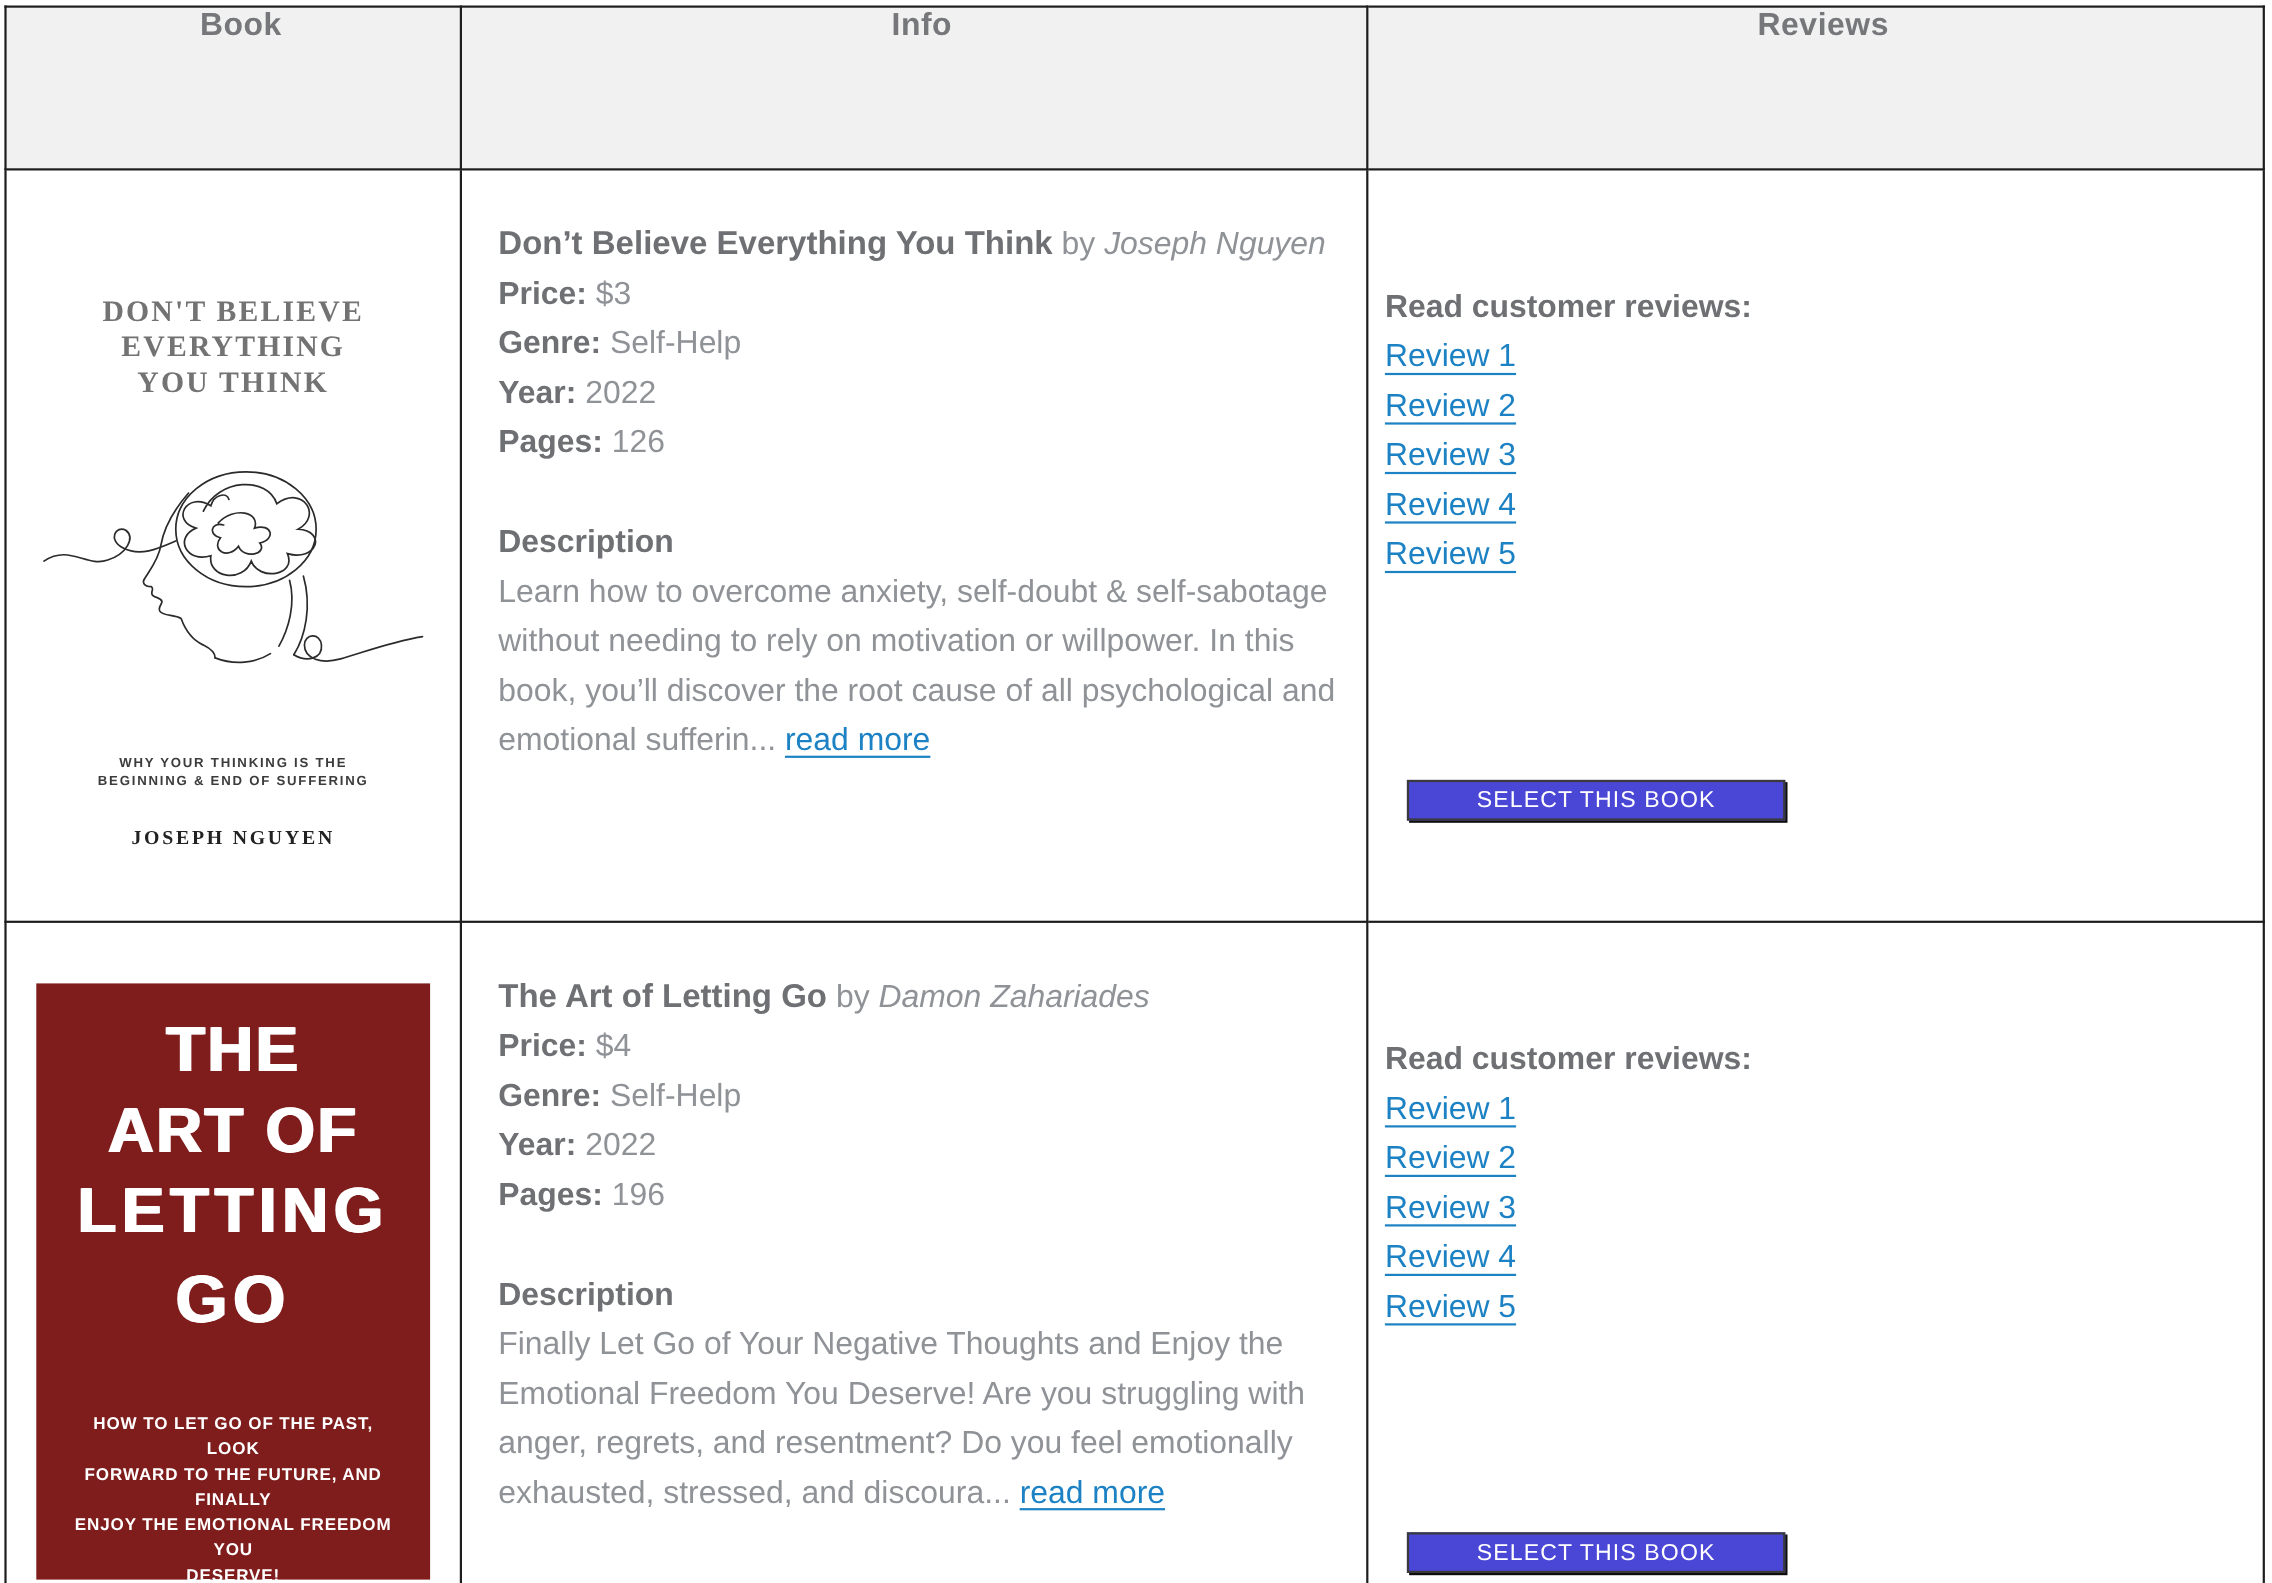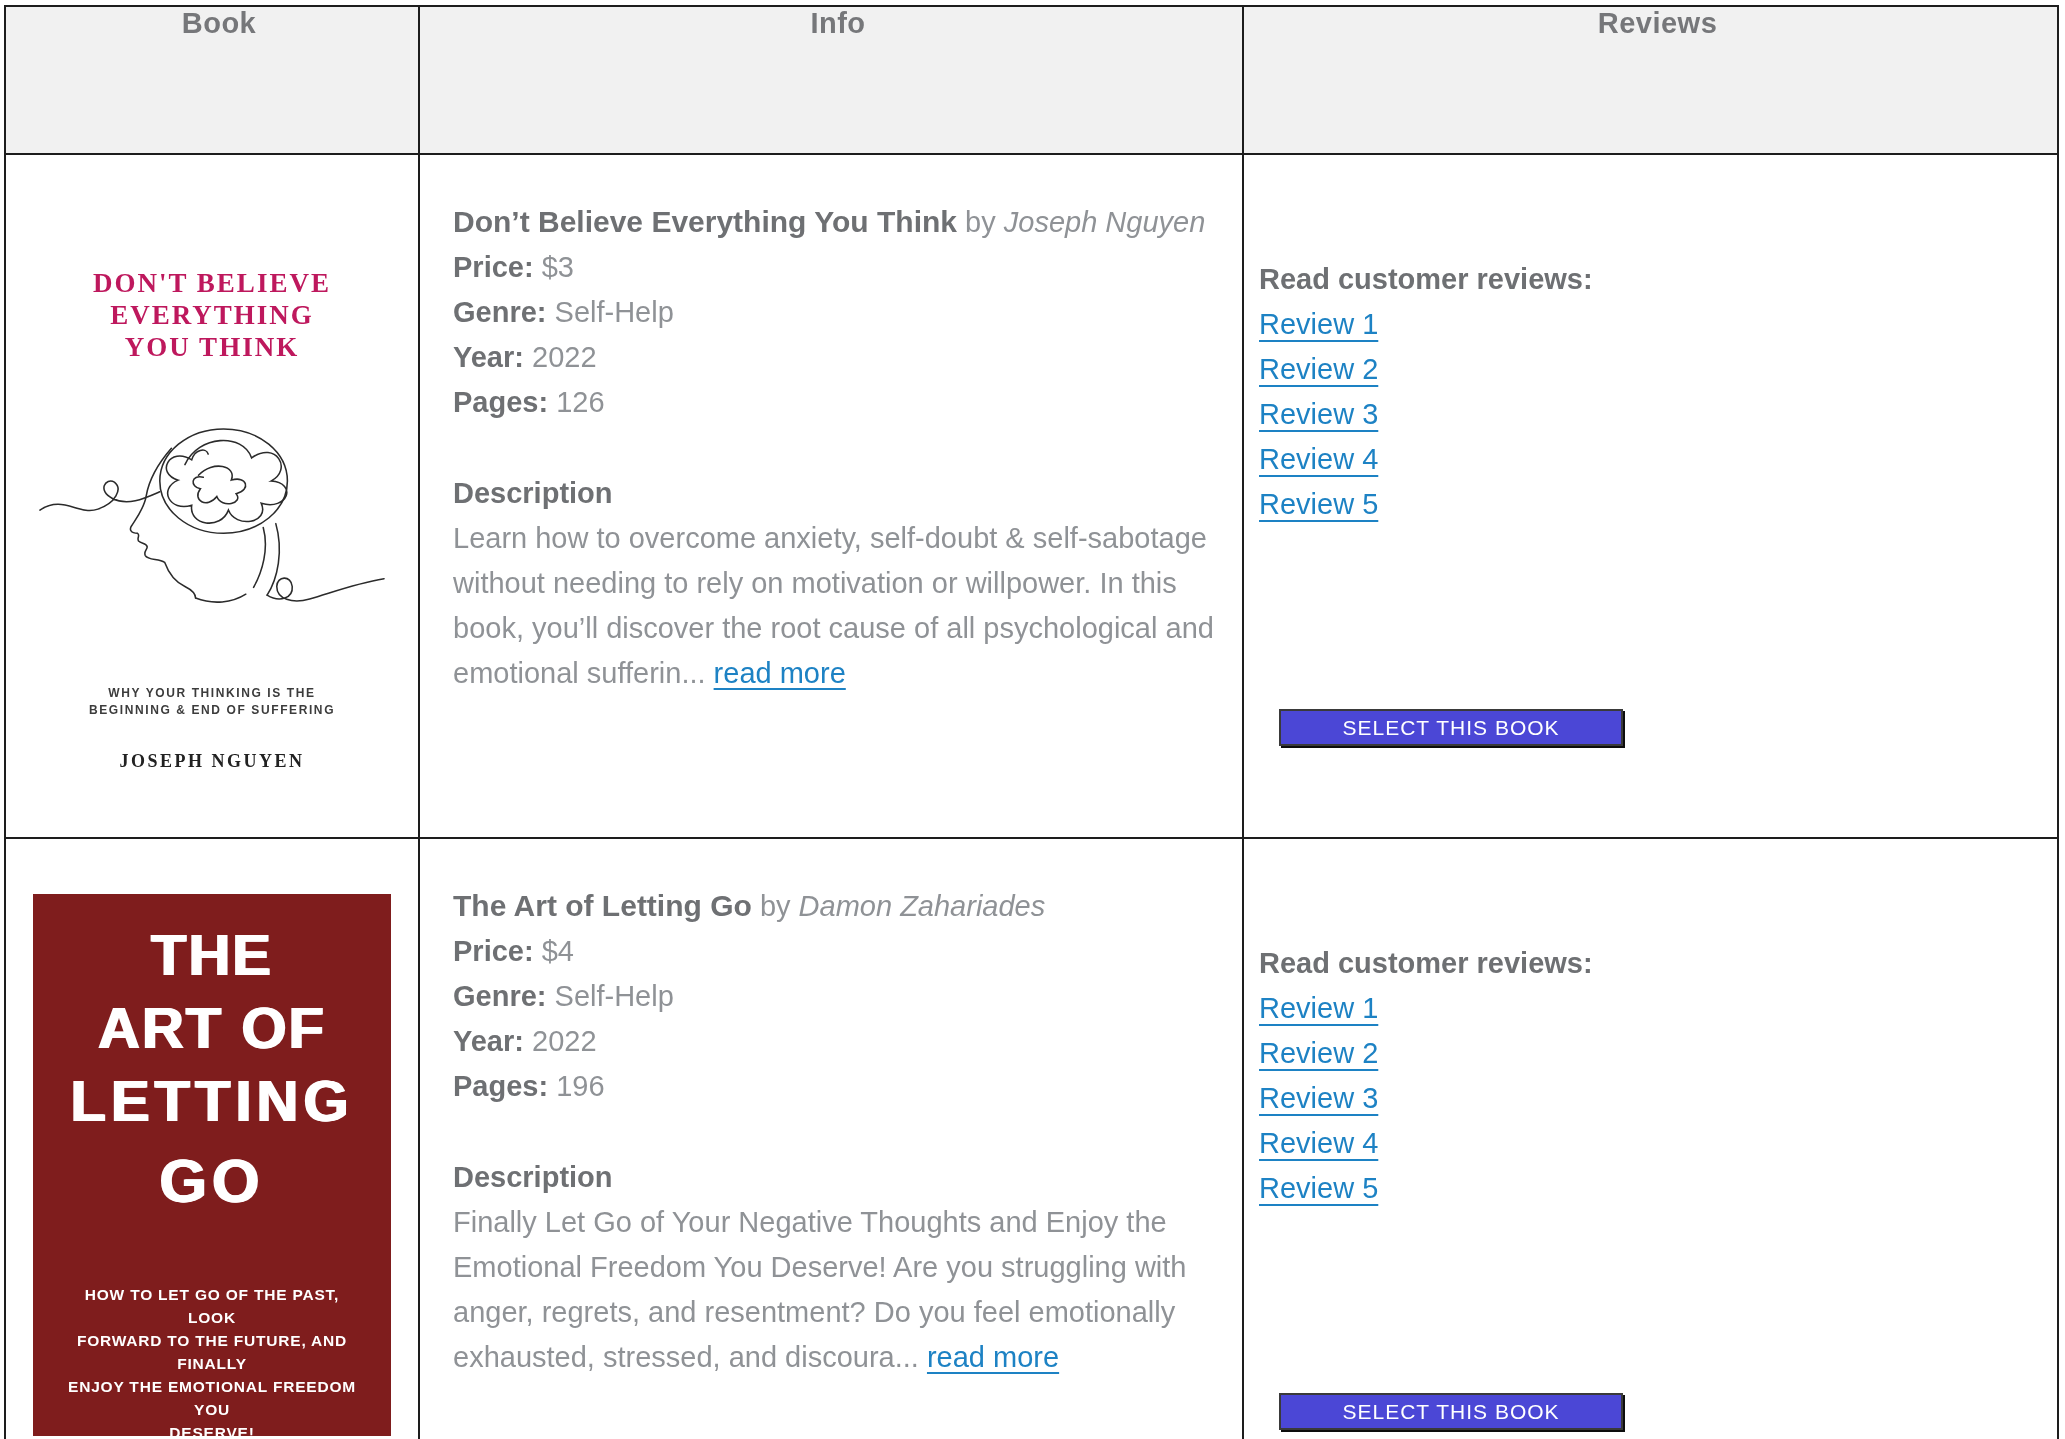--- a/index.html
+++ b/index.html
@@ -15,21 +15,21 @@
     height:148px; background:#f1f1f1; color:#76777a;
     font-size:29px; font-weight:bold; letter-spacing:.5px; text-align:center;padding-left:14px;
   }
   tr.book-row { height:684px; }
 
   
   .cover { margin:50px auto 0; text-align:center; }
   .cover1 { width:358px; height:570px; background:#fff; }
   .c1-title {
     padding-top:62px; font-family:"Liberation Serif", serif; font-weight:bold;
-    color:#be185d; font-size:27px; line-height:32px; letter-spacing:2px;
+    color:#737373; font-size:27px; line-height:32px; letter-spacing:2px;
   }
   .c1-title span { display:block; }
   .c1-art { display:block; margin:56px auto 0; }
   .c1-sub { margin-top:78px; font-size:12px; line-height:17px; letter-spacing:1.6px; font-weight:bold; color:#3c3c3c; }
   .c1-sub span { display:block; }
   .c1-author { margin-top:32px; font-family:"Liberation Serif", serif; font-size:18px; letter-spacing:2.5px; color:#222; font-weight:600; }
 
   .cover2 { width:358px; height:542px; margin-top:55px; background:#7f1d1d; color:#fff; }
   .c2-title { padding-top:24px; font-weight:bold; font-size:58px; line-height:73px; letter-spacing:2px; }
   .c2-title span { display:block; text-shadow:1px 0 0 currentColor, -1px 0 0 currentColor; }

